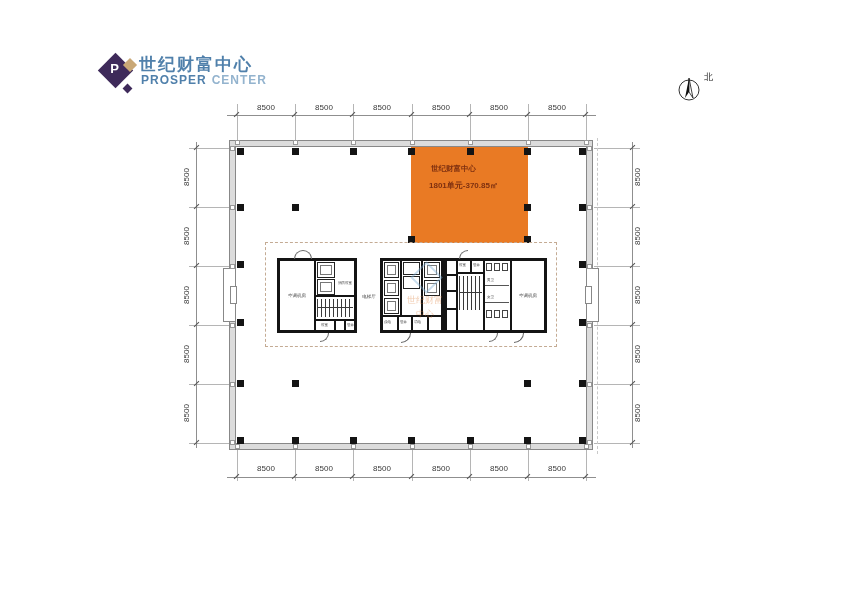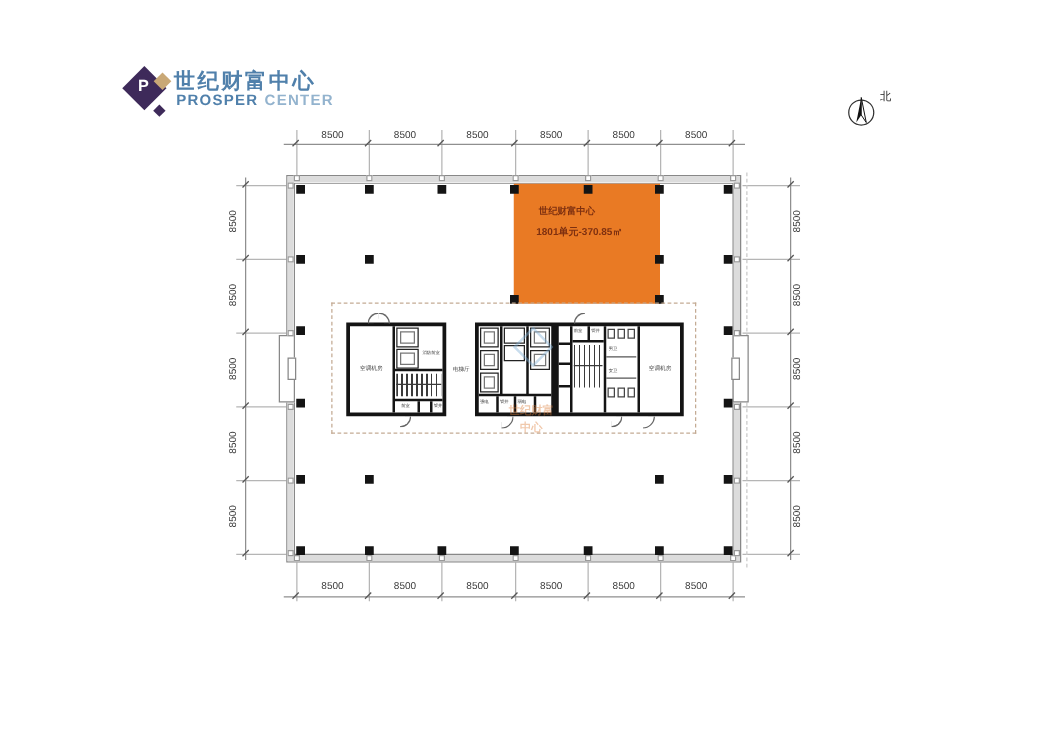--- a/index.html
+++ b/index.html
@@ -48,21 +48,21 @@
        border-bottom-right-radius:100%;}
   .t{position:absolute;font-size:6px;line-height:1.1;color:#3d3d3d;white-space:nowrap;
      transform:scale(.58);transform-origin:0 0;}
   .tc{position:absolute;font-size:6px;line-height:1.1;color:#3d3d3d;text-align:center;
       transform:scale(.75);transform-origin:center;}
   
   .wmark{position:absolute;left:404px;top:262px;width:44px;height:70px;opacity:.42;
          filter:blur(.3px);}
   .wmark .wd{position:absolute;left:11px;top:4px;width:19px;height:19px;transform:rotate(45deg);
              border:2px solid #7fb0d6;}
-  .wmark .wt{position:absolute;font-size:9px;font-weight:bold;color:#dd7f3c;white-space:nowrap;margin-top:28px;}
+  .wmark .wt{position:absolute;font-size:9px;font-weight:normal;color:#dd7f3c;white-space:nowrap;}
   
   .north-label{position:absolute;left:704px;top:71px;font-size:9px;color:#222;}
 </style>
 </head>
 <body>
 
 <div class="page">
 
   <div>
     <div class="dia" style="left:103px;top:58px;width:25px;height:25px;background:#3E2A5A;">

